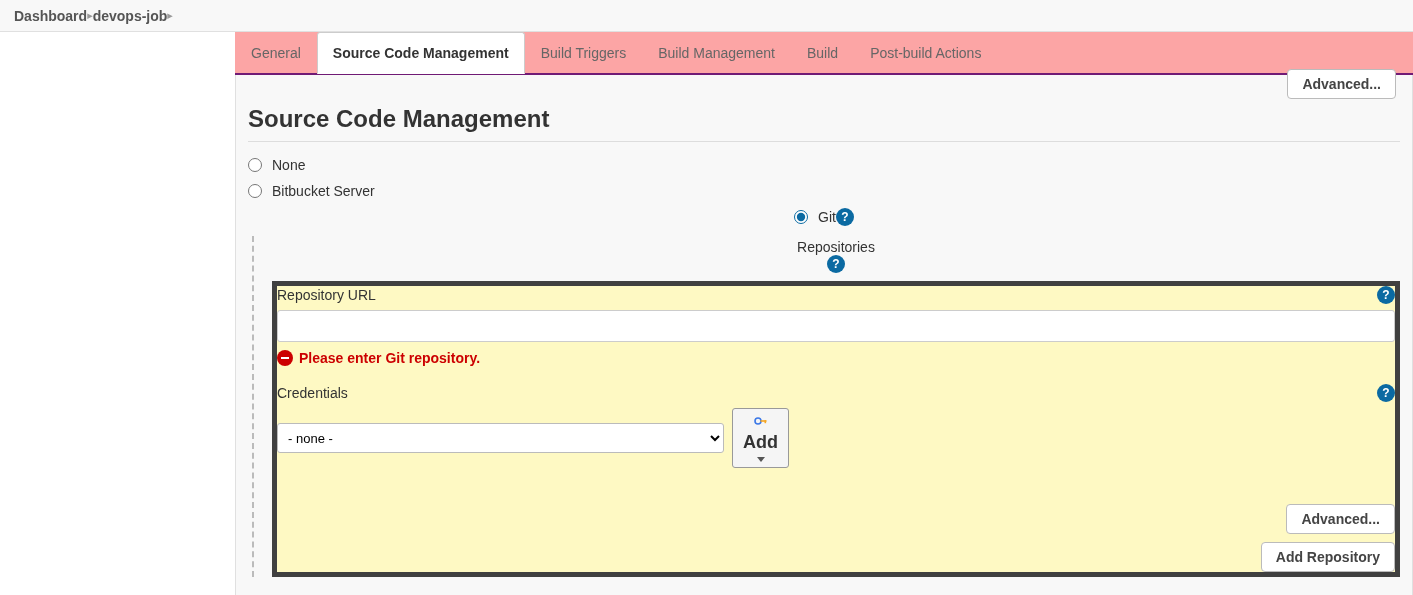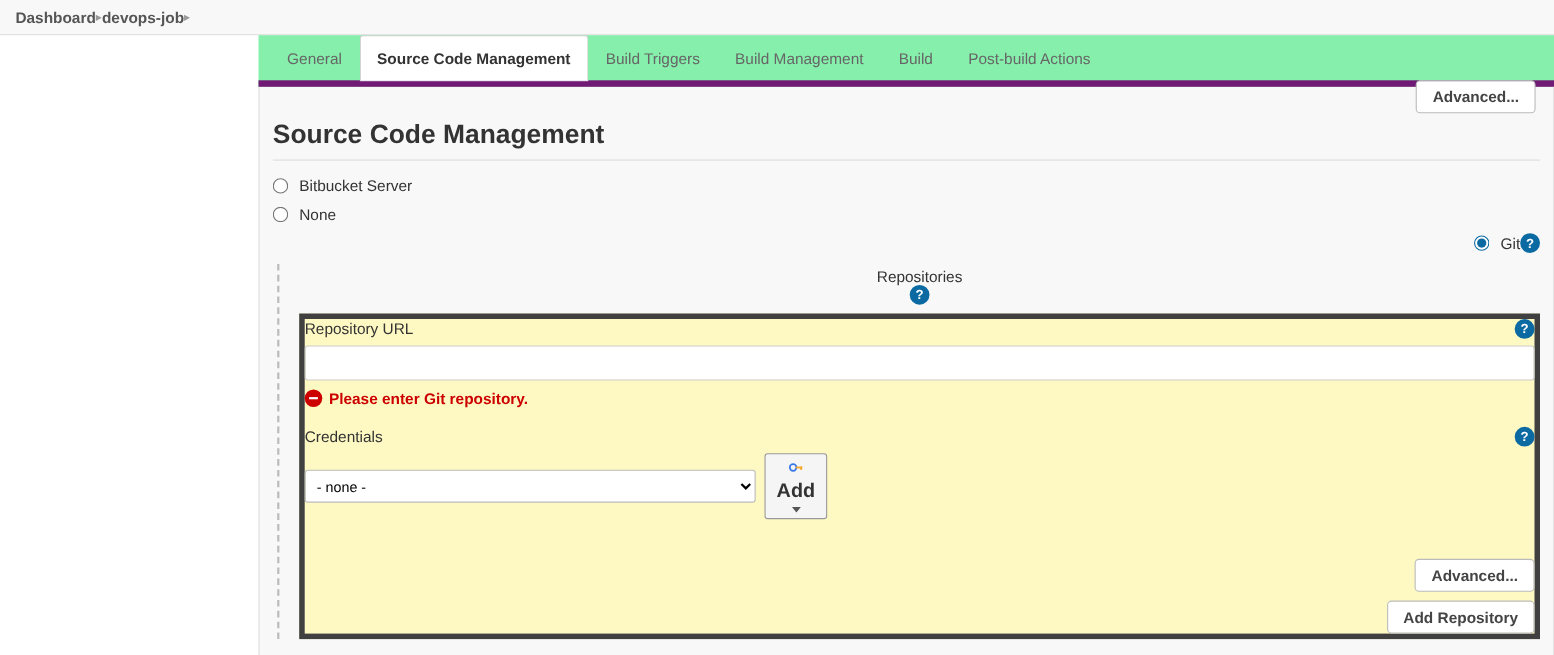--- a/index.html
+++ b/index.html
@@ -26,23 +26,22 @@
     .breadcrumb-sep {
       color: #999;
       font-size: 11px;
     }
     .page-wrap {
       max-width: 1180px;
       margin-left: 235px;
     }
     .tabs {
       display: flex;
-      background: #86efac;
-      border-bottom: 6px solid #701a75;
-      padding-left: 10px;
+      background: #fca5a5;
+      border-bottom: 2px solid #701a75;
     }
     .tab {
       padding: 12px 15px;
       color: #666;
       cursor: pointer;
       border: 1px solid transparent;
       margin-bottom: -1px;
       position: relative;
     }
     .tab.active {
@@ -164,21 +163,21 @@
       background: #cc0000;
       color: #fff;
       flex-shrink: 0;
     }
     .cred-row {
       display: flex;
       align-items: center;
       gap: 8px;
     }
     .select-input {
-      width: 410px;
+      width: 447px;
       padding: 5px 6px;
       border: 1px solid #bbb;
       border-radius: 3px;
       height: 30px;
       background: #fff;
       font-size: 13px;
     }
     .add-btn {
       display: inline-flex;
       align-items: center;
@@ -203,21 +202,21 @@
     .repo-actions {
       display: flex;
       flex-direction: column;
       align-items: flex-end;
       gap: 8px;
       margin-top: 36px;
     }
     .radio-git-row {
       display: flex;
       align-items: center;
-      justify-content: flex-end;
+      justify-content: center;
     }
   </style>
 </head>
 <body>
 
 <div class="breadcrumb-bar">
   <a class="breadcrumb-link">Dashboard</a>
   <span class="breadcrumb-sep">▸</span>
   <a class="breadcrumb-link">devops-job</a>
   <span class="breadcrumb-sep">▸</span>
@@ -236,26 +235,26 @@
 
   <div class="content">
     <div class="advanced-top">
       <button class="btn">Advanced...</button>
     </div>
 
     <h2 class="section-title">Source Code Management</h2>
 
     <div class="radio-row">
       <input type="radio" name="scm" style="">
-      <label class="radio-label">Bitbucket Server</label>
+      <label class="radio-label">None</label>
     </div>
 
     <div class="radio-row">
       <input type="radio" name="scm" style="">
-      <label class="radio-label">None</label>
+      <label class="radio-label">Bitbucket Server</label>
     </div>
 
     <div class="radio-git-row">
       <div class="radio-row">
         <input type="radio" name="scm" checked="" style="">
         <label class="radio-label">Git</label>
       </div>
       <span class="help-icon">?</span>
     </div>
 

